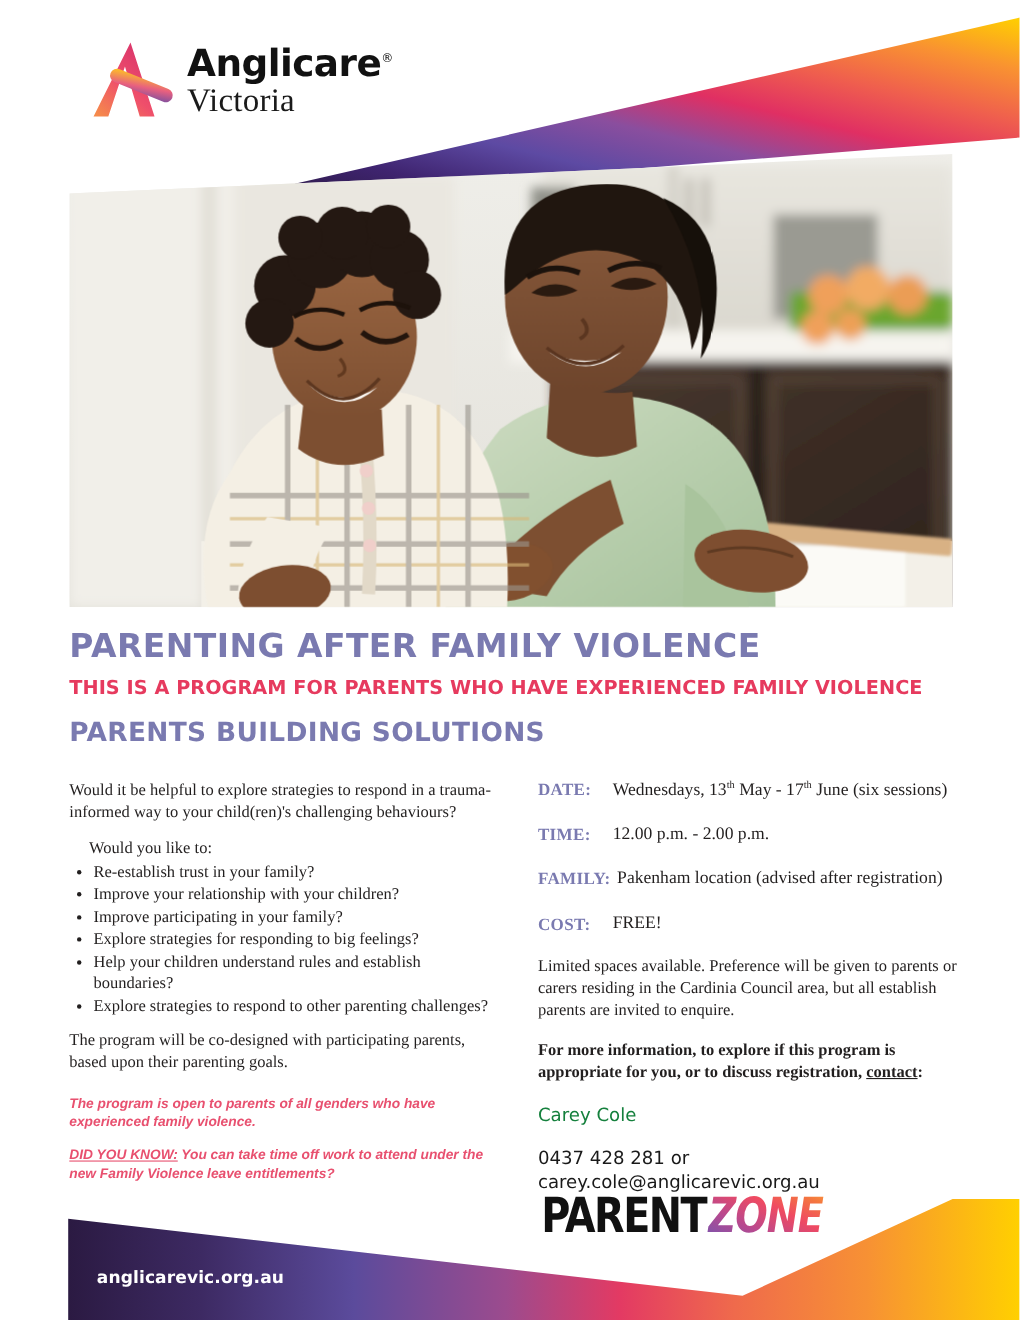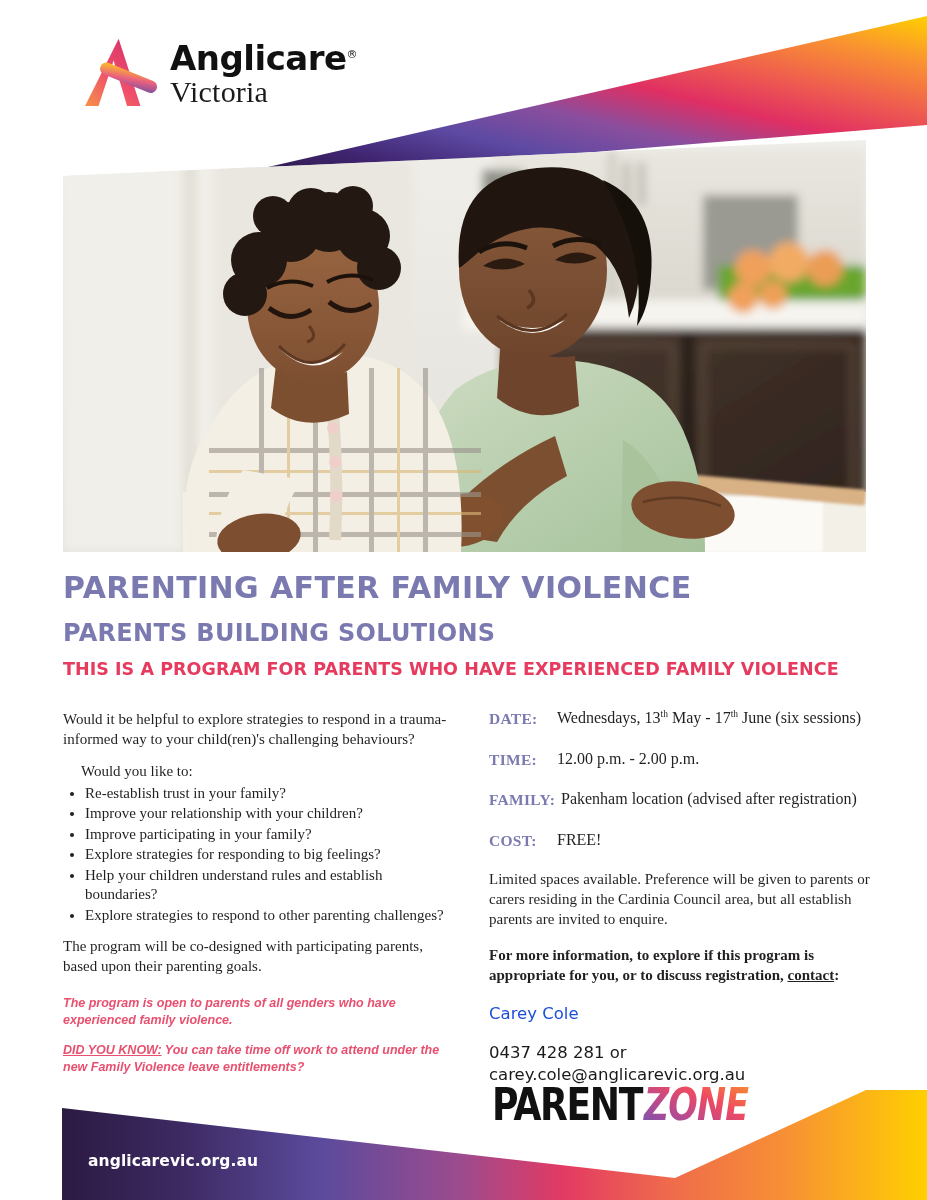--- a/index.html
+++ b/index.html
@@ -50,21 +50,21 @@
   .detail-label.w-date{width:68px;}
   .detail-label.w-time{width:68px;}
   .detail-label.w-where{width:72px;}
   .detail-label.w-cost{width:68px;}
   .detail-value{font-size:16px;line-height:1.3;}
   .detail-value sup{font-size:9.5px;vertical-align:super;}
 
   .note{font-size:15px;line-height:1.32;margin:0 0 16px 0;}
   .bold-note{font-size:15px;line-height:1.32;font-weight:bold;margin:0 0 18px 0;}
   .bold-note .ul{text-decoration:underline;}
-  .contact-name{font-family:"DejaVu Sans",sans-serif;font-size:16.5px;margin:0 0 4px 0;color:#1d4ed8;}
+  .contact-name{font-family:"DejaVu Sans",sans-serif;font-size:16.5px;margin:0 0 4px 0;color:#15803d;}
   .contact-line{font-family:"DejaVu Sans",sans-serif;font-size:16.5px;color:#1a1a1a;}
 
   
   #pz-logo{position:absolute;left:492px;top:1080px;width:260px;height:52px;}
 
   
   #footer{position:absolute;left:0;top:1080px;width:927px;height:120px;}
   #footer-url{position:absolute;left:88px;top:1152px;
               font-family:"DejaVu Sans",sans-serif;font-weight:bold;font-size:15.5px;
               color:#ffffff;letter-spacing:0.1px;}
@@ -271,22 +271,22 @@
       <path d="M216 206 q34 34 66 -2" stroke="#5d3720" stroke-width="3" fill="none"></path>
 
       <path d="M180 330 q-26 34 -28 82 l64 0 q2 -46 24 -72 z" fill="#f4efe4"></path>
       <ellipse cx="196" cy="398" rx="42" ry="24" fill="#7d4e30" transform="rotate(-8 196 398)"></ellipse>
     </g>
   </g>
 </svg>
 
 <div id="headings">
   <div id="h-title">PARENTING AFTER FAMILY VIOLENCE</div>
+  <div id="h-tag">THIS IS A PROGRAM FOR PARENTS WHO HAVE EXPERIENCED FAMILY VIOLENCE</div>
   <div id="h-sub">PARENTS BUILDING SOLUTIONS</div>
-  <div id="h-tag">THIS IS A PROGRAM FOR PARENTS WHO HAVE EXPERIENCED FAMILY VIOLENCE</div>
 </div>
 
 <div id="col-left">
   <p class="para">Would it be helpful to explore strategies to respond in a trauma-informed way to your child(ren)'s challenging behaviours?</p>
   <p class="para-tight">Would you like to:</p>
   <ul class="bullets">
     <li>Re-establish trust in your family?</li>
     <li>Improve your relationship with your children?</li>
     <li>Improve participating in your family?</li>
     <li>Explore strategies for responding to big feelings?</li>

